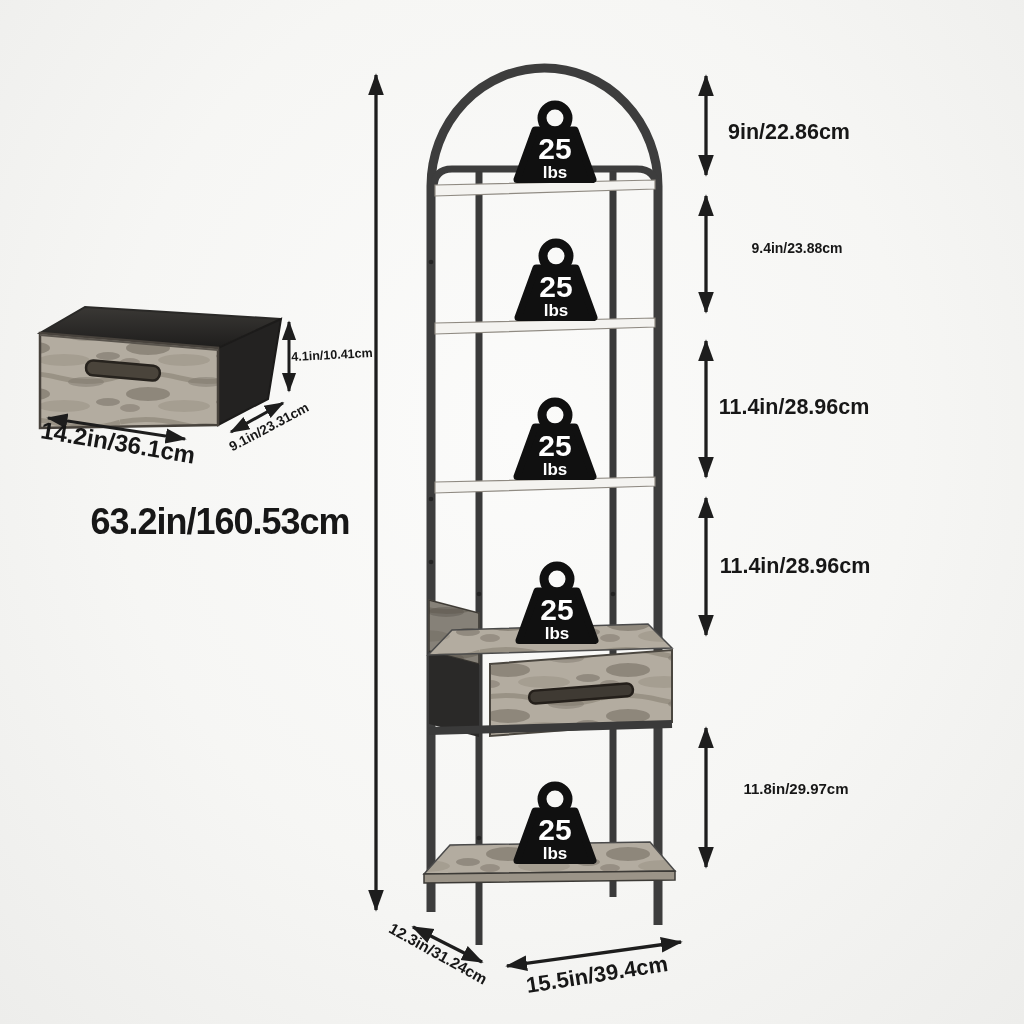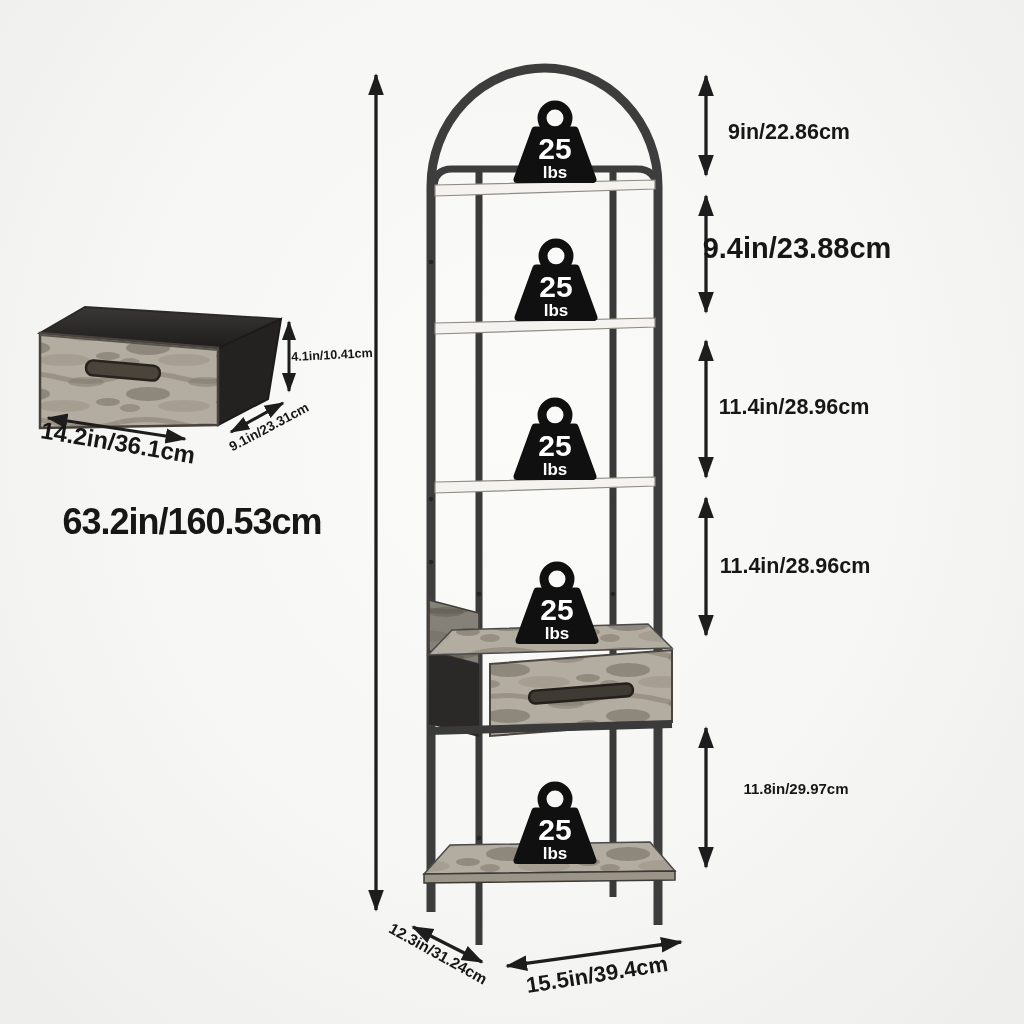--- a/index.html
+++ b/index.html
@@ -8,25 +8,25 @@
     background:radial-gradient(ellipse at 50% 42%, #fbfbfa 0%, #f6f6f4 55%, #ededeb 100%);
     font-family:"Liberation Sans",sans-serif;
   }
   svg{position:absolute;left:0;top:0;}
   .dim{
     position:absolute;font-weight:700;color:#171717;white-space:nowrap;
     transform:translate(-50%,-50%);transform-origin:center;
     font-family:"Liberation Sans",sans-serif;
   }
   #d-r1{left:789px;top:132px;font-size:21.5px;}
-  #d-r2{left:797px;top:248px;font-size:29px;}
+  #d-r2{left:797px;top:248px;font-size:14px;}
   #d-r3{left:794px;top:407px;font-size:21.5px;}
   #d-r4{left:795px;top:566px;font-size:21.5px;}
   #d-r5{left:796px;top:788px;font-size:15px;}
-  #d-total{left:192px;top:522px;font-size:36px;letter-spacing:-1px;}
+  #d-total{left:220px;top:522px;font-size:36px;letter-spacing:-1px;}
   #d-ih{left:332px;top:355px;font-size:12.5px;transform:translate(-50%,-50%) rotate(-3deg);}
   #d-iw{left:118px;top:443px;font-size:24px;transform:translate(-50%,-50%) rotate(9.5deg);}
   #d-id{left:269px;top:427px;font-size:13.5px;transform:translate(-50%,-50%) rotate(-28deg);}
   #d-bd{left:438px;top:954px;font-size:15.5px;transform:translate(-50%,-50%) rotate(29deg);}
   #d-bw{left:597px;top:975px;font-size:22px;transform:translate(-50%,-50%) rotate(-9deg);}
   .wtxt{fill:#ffffff;font-family:"Liberation Sans",sans-serif;font-weight:700;text-anchor:middle;}
 </style>
 </head>
 <body>
 

